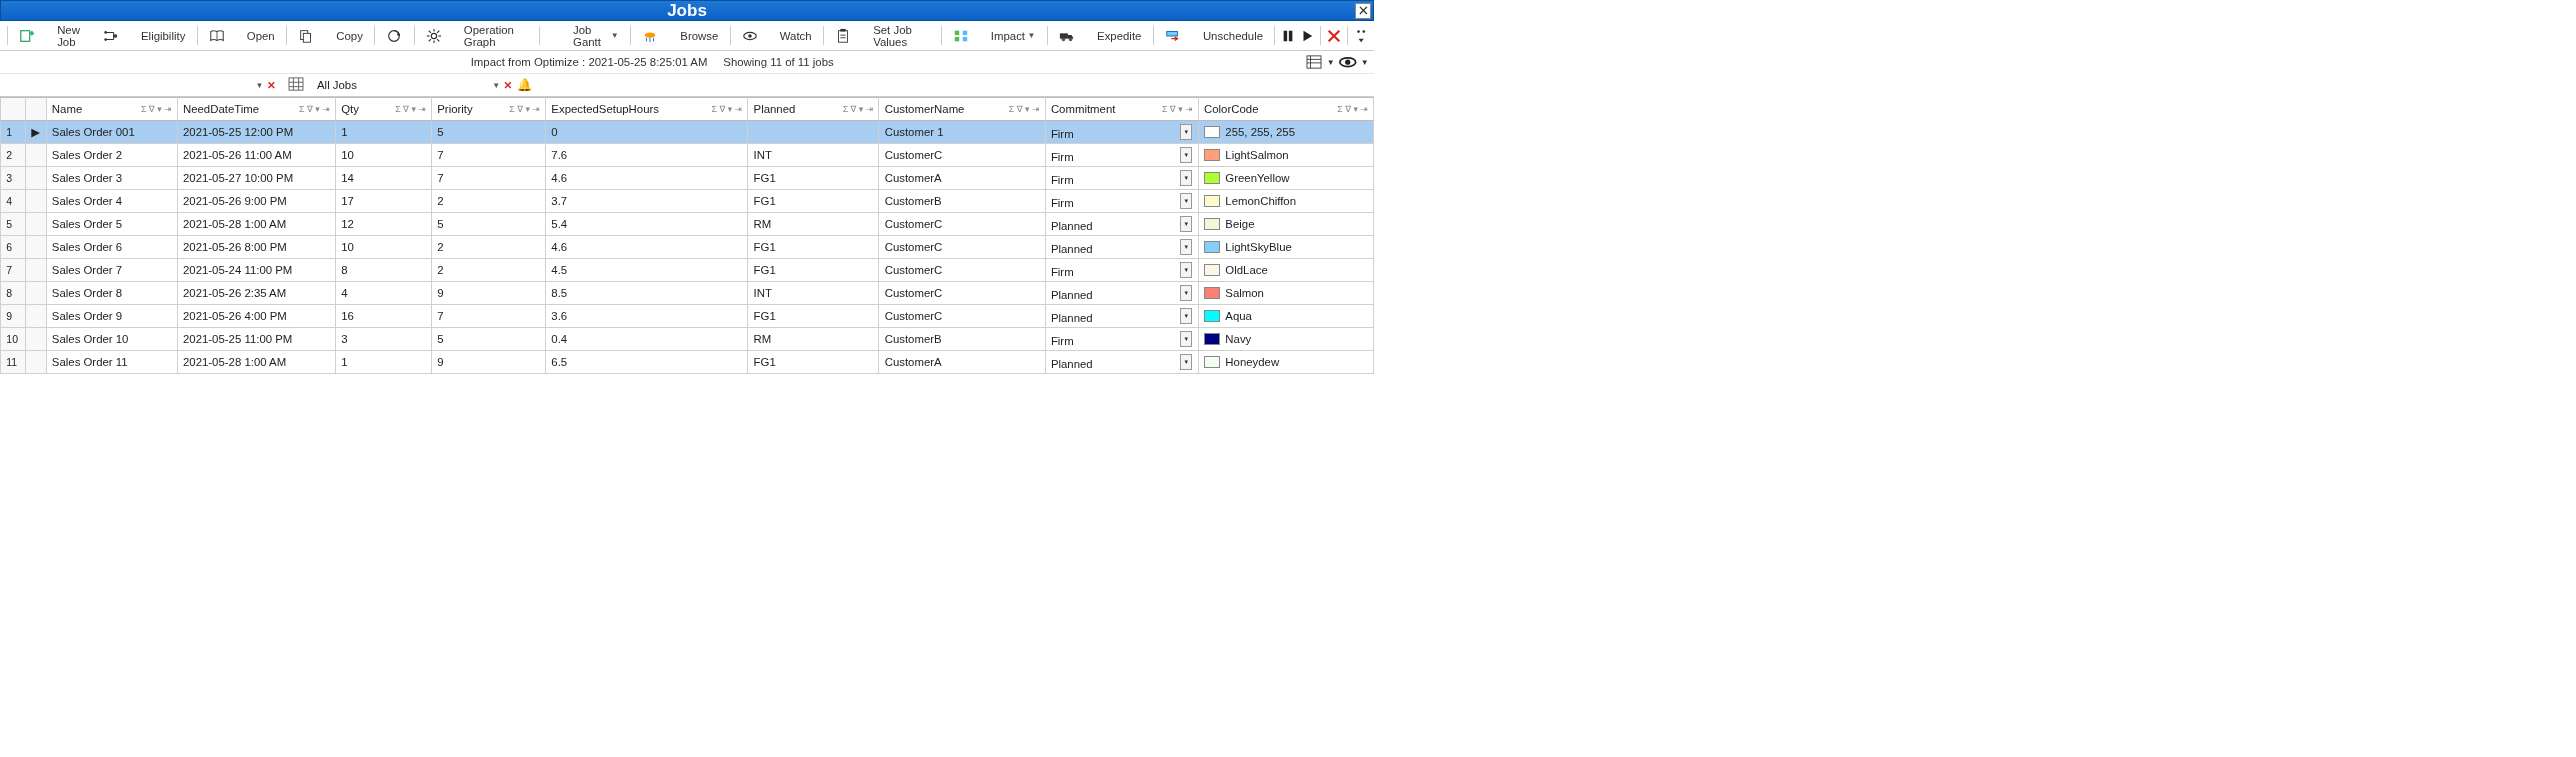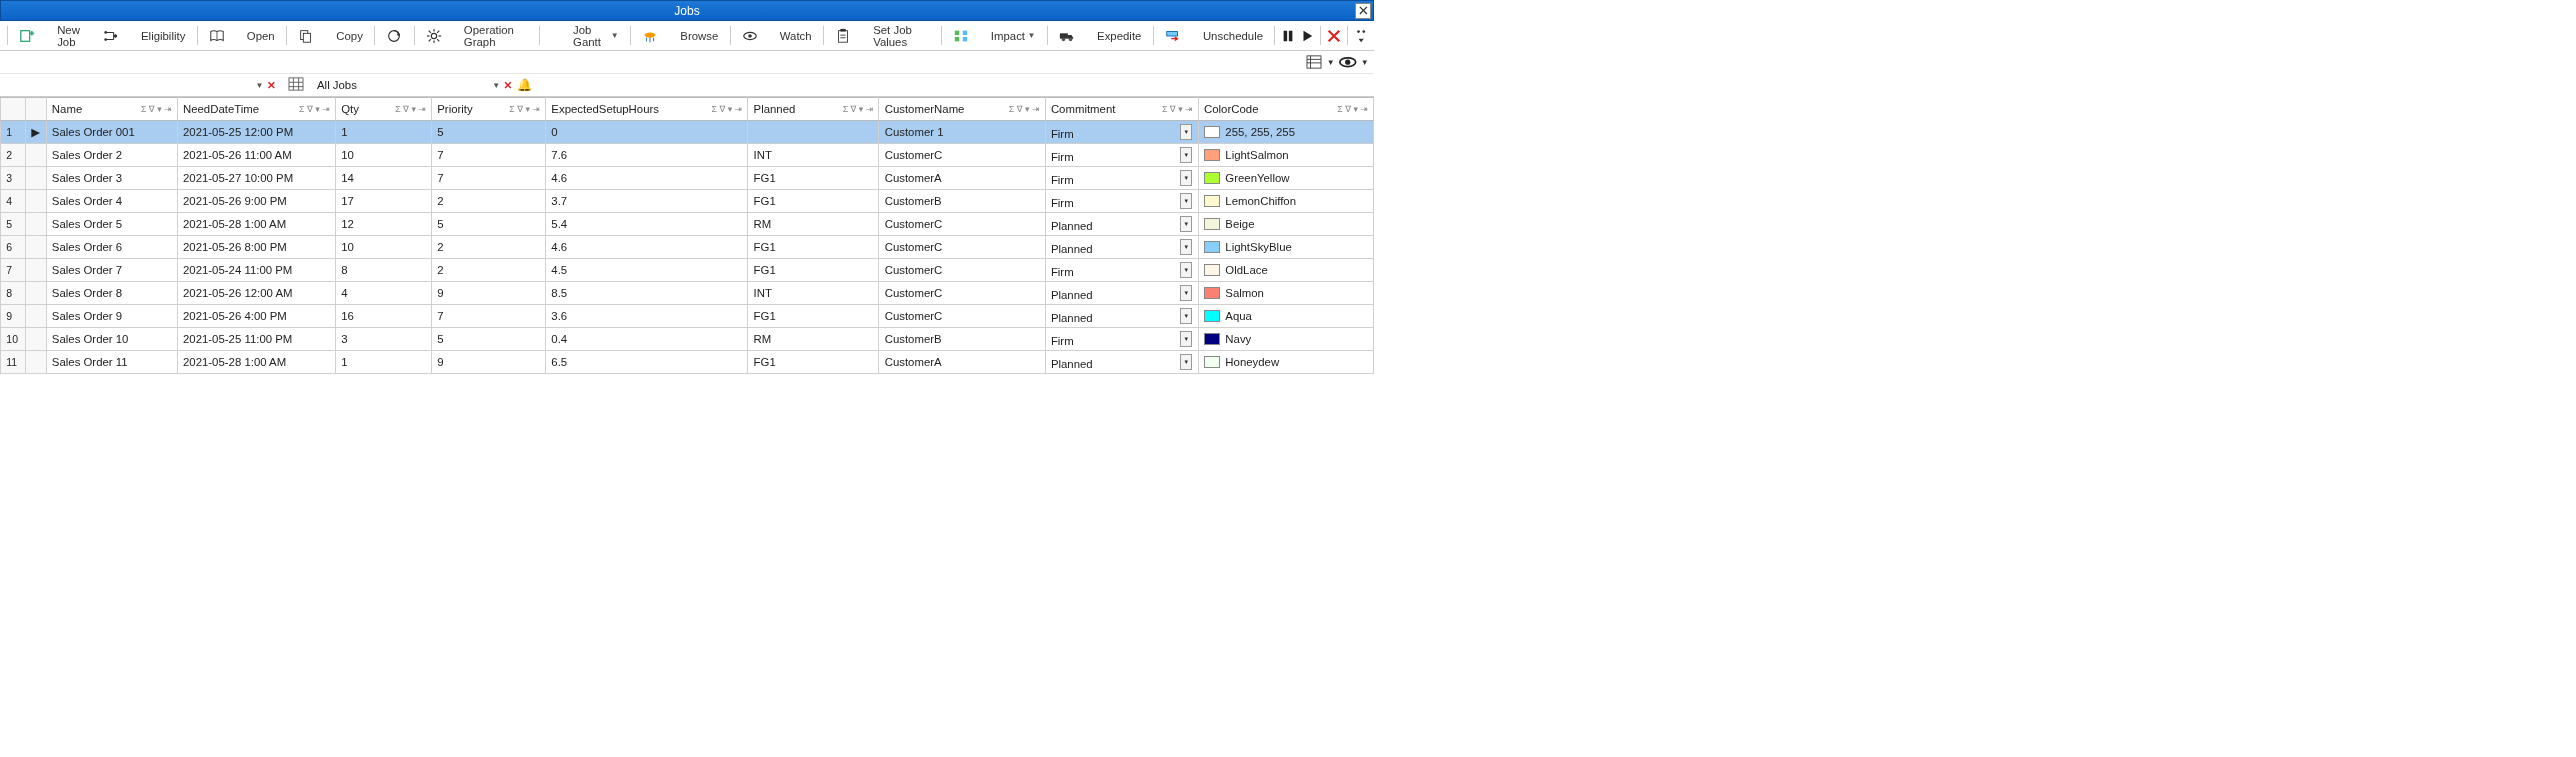--- a/index.html
+++ b/index.html
@@ -1,18 +1,18 @@
 <!DOCTYPE html>
 <html style="font-size:14px"><head>
 <meta charset="utf-8">
 <style>
 *{box-sizing:border-box;margin:0;padding:0}
 body{font-family:"Segoe UI",Tahoma,sans-serif;font-size:11.4px;color:#222;background:#fff;width:2576px}
 .title-bar{background:linear-gradient(#1e78d6,#0a62c6);color:#fff;height:21px;display:flex;align-items:center;position:relative;border:0.9px solid #0a4d99}
-.title-text{flex:1;text-align:center;font-weight:normal;font-size:12px}
+.title-text{flex:1;text-align:center;font-weight:bold;font-size:17px}
 .close-btn{position:absolute;right:1.8px;top:1.8px;width:16px;height:16px;background:#fff;color:#333;display:flex;align-items:center;justify-content:center;font-size:10.5px;border:0.9px solid #888;cursor:pointer}
 .toolbar{background:#fff;height:30px;display:flex;align-items:center;border-bottom:0.9px solid #ccc;padding:0 3.5px;width:1374px}
 .tool-left{display:flex;align-items:center}
 .tool-right{display:flex;align-items:center;margin-left:auto}
 .t-btn{display:flex;align-items:center;padding:2.6px 7px;margin:0 0.9px;color:#333;cursor:pointer;border-radius:1.8px}
 .t-btn .lbl{margin-left:22px}
 .sep{width:0.9px;height:19px;background:#ccc;margin:0 3.5px}
 .ico{display:inline-block;width:16px;height:16px;vertical-align:middle}
 svg{display:block}
 .status-bar{background:#fff;height:23px;display:flex;align-items:center;color:#333;width:1374px;border-bottom:0.9px solid #e6e6e6}
@@ -223,20 +223,25 @@
         <svg width="12.3" height="16" viewBox="0 0 14 18">
           <circle cx="4" cy="4" r="1.5" fill="#333"></circle>
           <circle cx="10" cy="4" r="1.5" fill="#333"></circle>
           <polygon points="4,12 10,12 7,16" fill="#333"></polygon>
         </svg>
       </div>
  </div>
 </div>
 
 <div class="status-bar">
+  <div class="status-text">
+    <span>Impact from Optimize : 2021-05-25 8:25:01 AM</span>
+    &nbsp;&nbsp;&nbsp;
+    <span>Showing 11 of 11 jobs</span>
+  </div>
   <div class="status-right">
     <span class="right-ico">
         <svg width="16" height="14" viewBox="0 0 18 16">
           <rect x="1" y="1" width="16" height="14" fill="none" stroke="#333"></rect>
           <line x1="1" y1="5" x2="17" y2="5" stroke="#333"></line>
           <line x1="1" y1="9" x2="17" y2="9" stroke="#333"></line>
           <line x1="5" y1="1" x2="5" y2="15" stroke="#333"></line>
         </svg>
       </span>
     <span style="font-size:8px;color:#333">▼</span>
@@ -507,21 +512,21 @@
             <div class="color-cell">
               <span class="swatch" style="background:#fdf5e6"></span>
               <span>OldLace</span>
             </div>
           </td>
         </tr>
         <tr>
           <td class="rownum">8</td>
           <td class="row-marker"></td>
           <td>Sales Order 8</td>
-          <td>2021-05-26 12:00 AM</td>
+          <td>2021-05-26 2:35 AM</td>
           <td>4</td>
           <td>9</td>
           <td>8.5</td>
           <td>INT</td>
           <td>CustomerC</td>
           <td>
             <div class="dd-cell">
               <span>Planned</span>
               <span class="dd-box">▾</span>
             </div>

